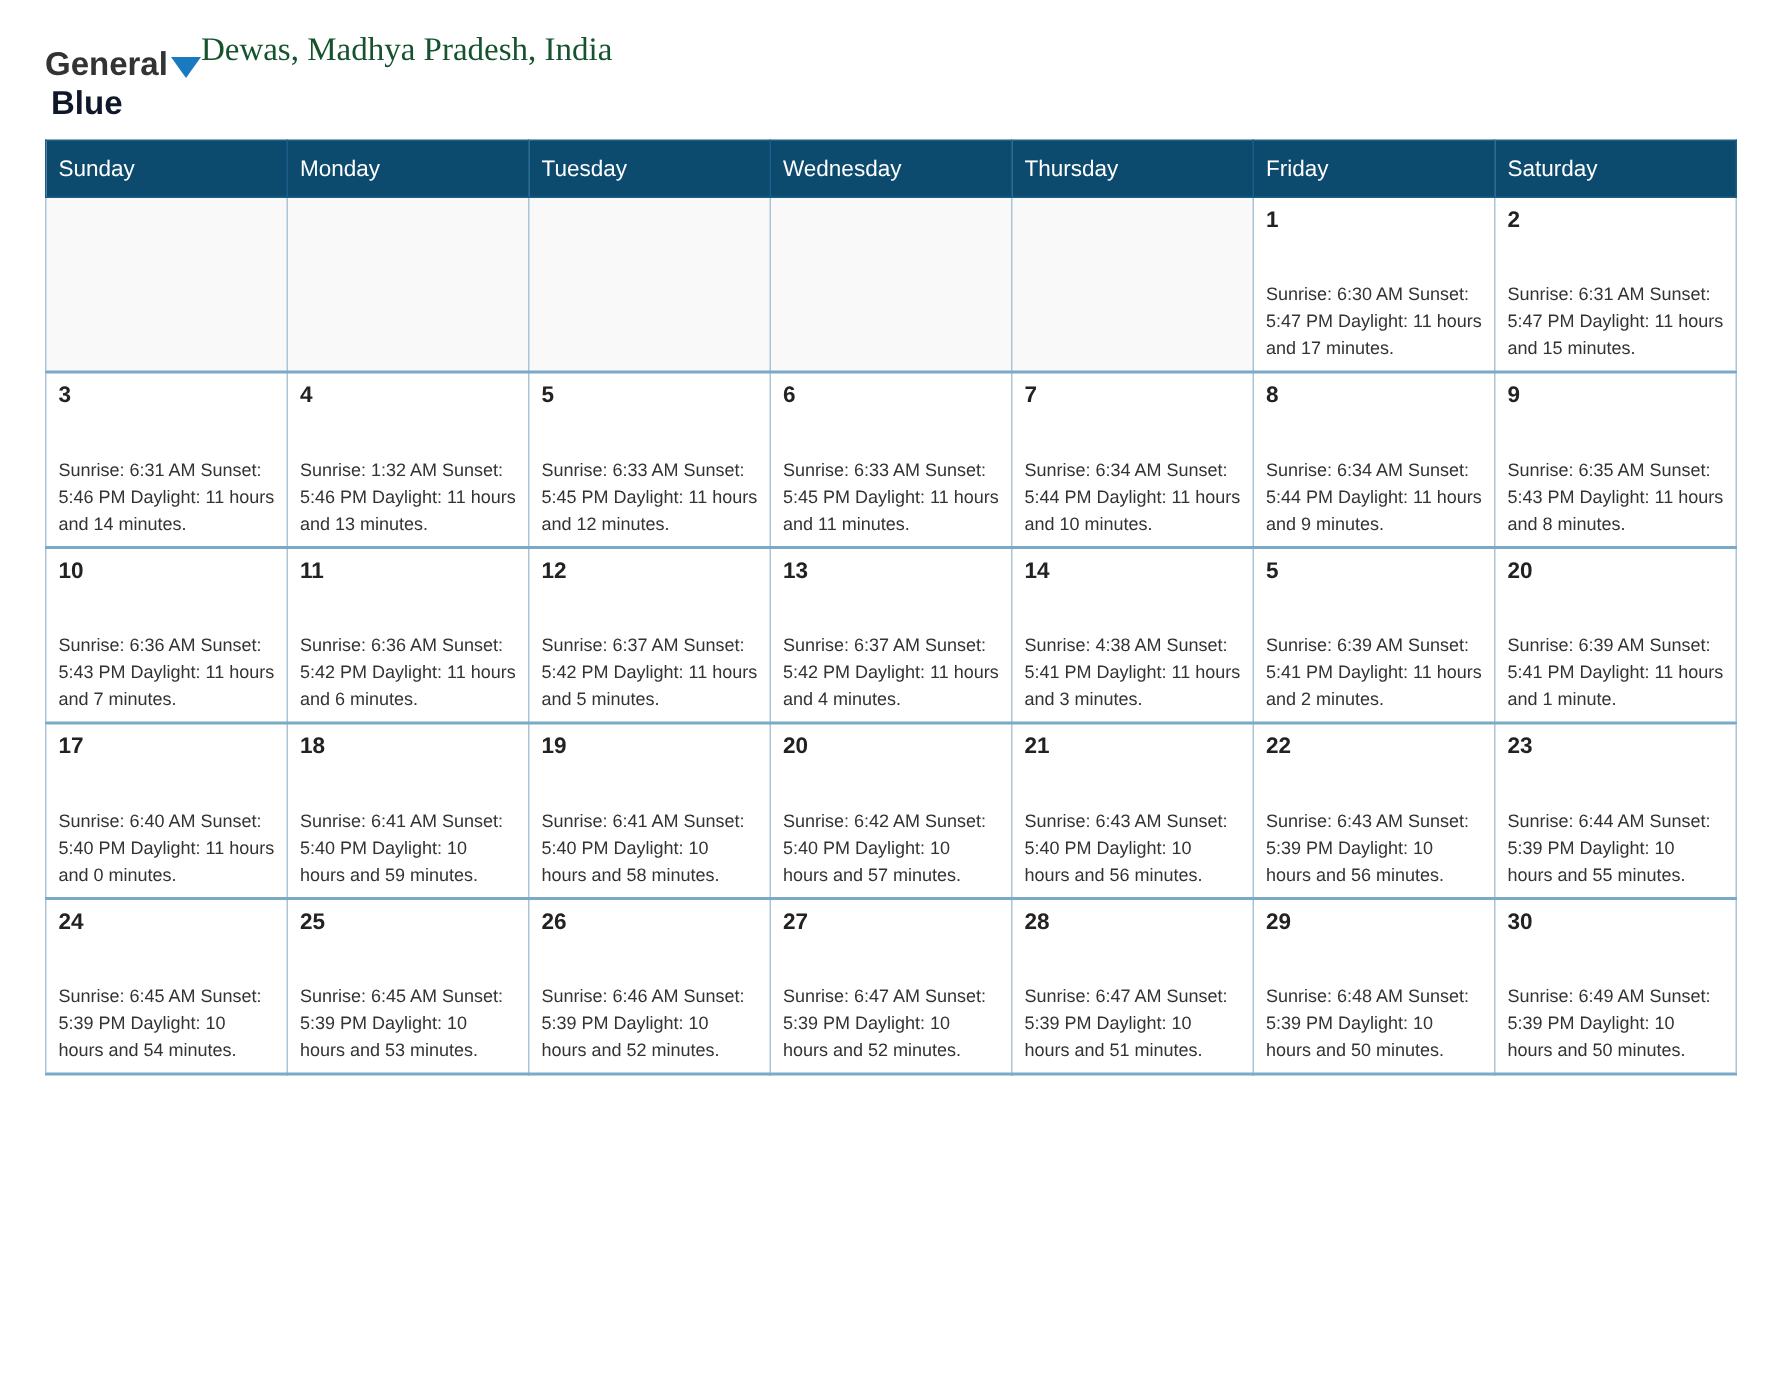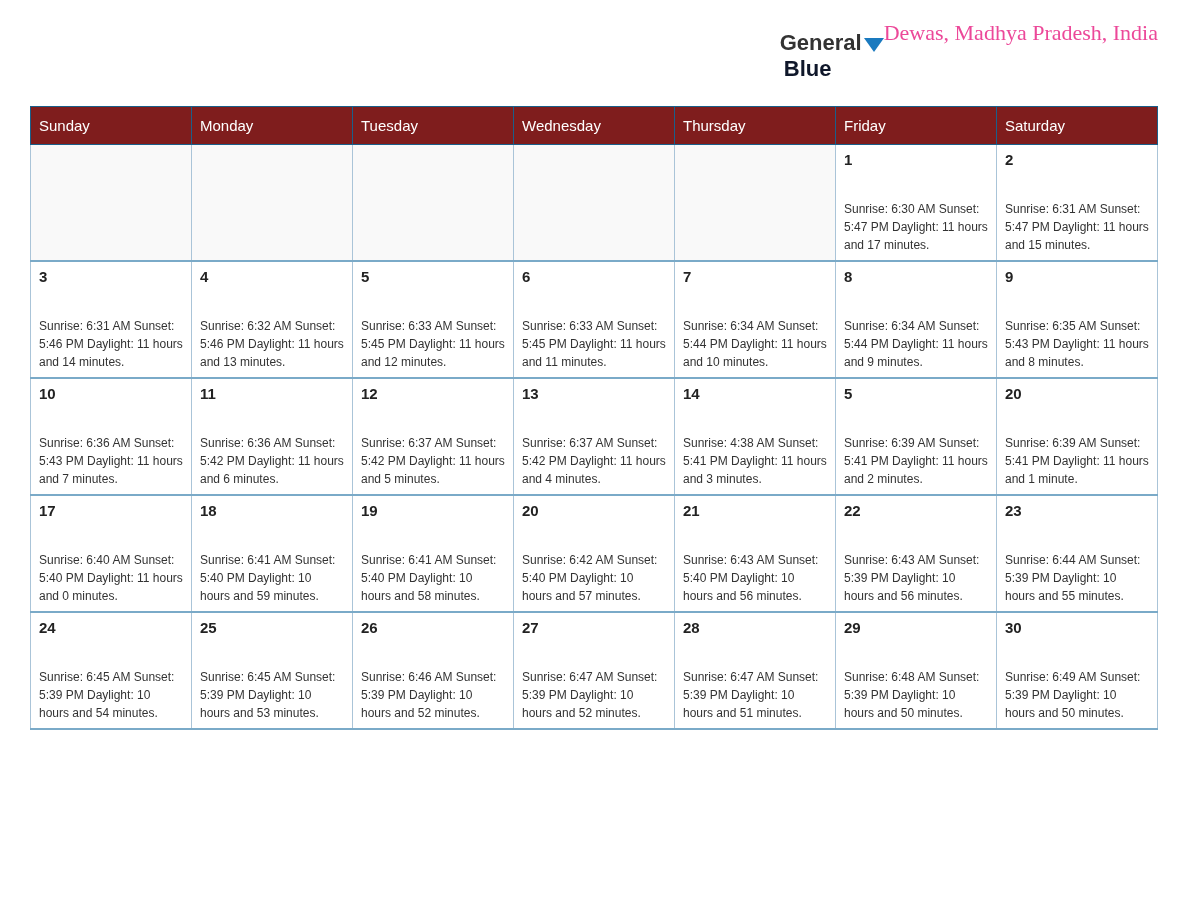--- a/index.html
+++ b/index.html
@@ -7,22 +7,22 @@
       font-family: Arial, Helvetica, sans-serif;
       background: #fff;
       color: #333;
       width: 1188px;
       min-height: 918px;
       padding: 20px 30px;
     }
     .header {
       display: flex;
       align-items: flex-start;
-      justify-content: flex-end;
-      margin-bottom: 24px;
+      justify-content: flex-start;
+      margin-bottom: 11px;
     }
     .logo {
       display: flex;
       flex-direction: column;
       align-items: flex-start;
       margin-top: 10px;
     }
     .logo-text {
       font-size: 22px;
       font-weight: bold;
@@ -52,30 +52,30 @@
     }
     .title-block h1 {
       font-size: 52px;
       font-weight: bold;
       color: #222;
       font-family: Georgia, serif;
     }
     .title-block h2 {
       font-size: 22px;
       font-weight: normal;
-      color: #ec4899;
+      color: #14532d;
       font-family: Georgia, serif;
     }
     table {
       width: 100%;
       border-collapse: collapse;
       font-size: 13px;
     }
     thead tr th {
-      background-color: #7f1d1d;
+      background-color: #0c4a6e;
       color: #fff;
       padding: 10px 8px;
       text-align: left;
       font-size: 15px;
       font-weight: normal;
       border: 1px solid #1a5f8a;
     }
     tbody tr td {
       border: 1px solid #aac4d8;
       vertical-align: top;
@@ -155,21 +155,21 @@
       </tr>
       <tr>
         <td>
           <span class="day-number">3</span>
           <div class="day-info">Sunrise: 6:31 AM
 Sunset: 5:46 PM
 Daylight: 11 hours and 14 minutes.</div>
         </td>
         <td>
           <span class="day-number">4</span>
-          <div class="day-info">Sunrise: 6:32 AM
+          <div class="day-info">Sunrise: 1:32 AM
 Sunset: 5:46 PM
 Daylight: 11 hours and 13 minutes.</div>
         </td>
         <td>
           <span class="day-number">5</span>
           <div class="day-info">Sunrise: 6:33 AM
 Sunset: 5:45 PM
 Daylight: 11 hours and 12 minutes.</div>
         </td>
         <td>

